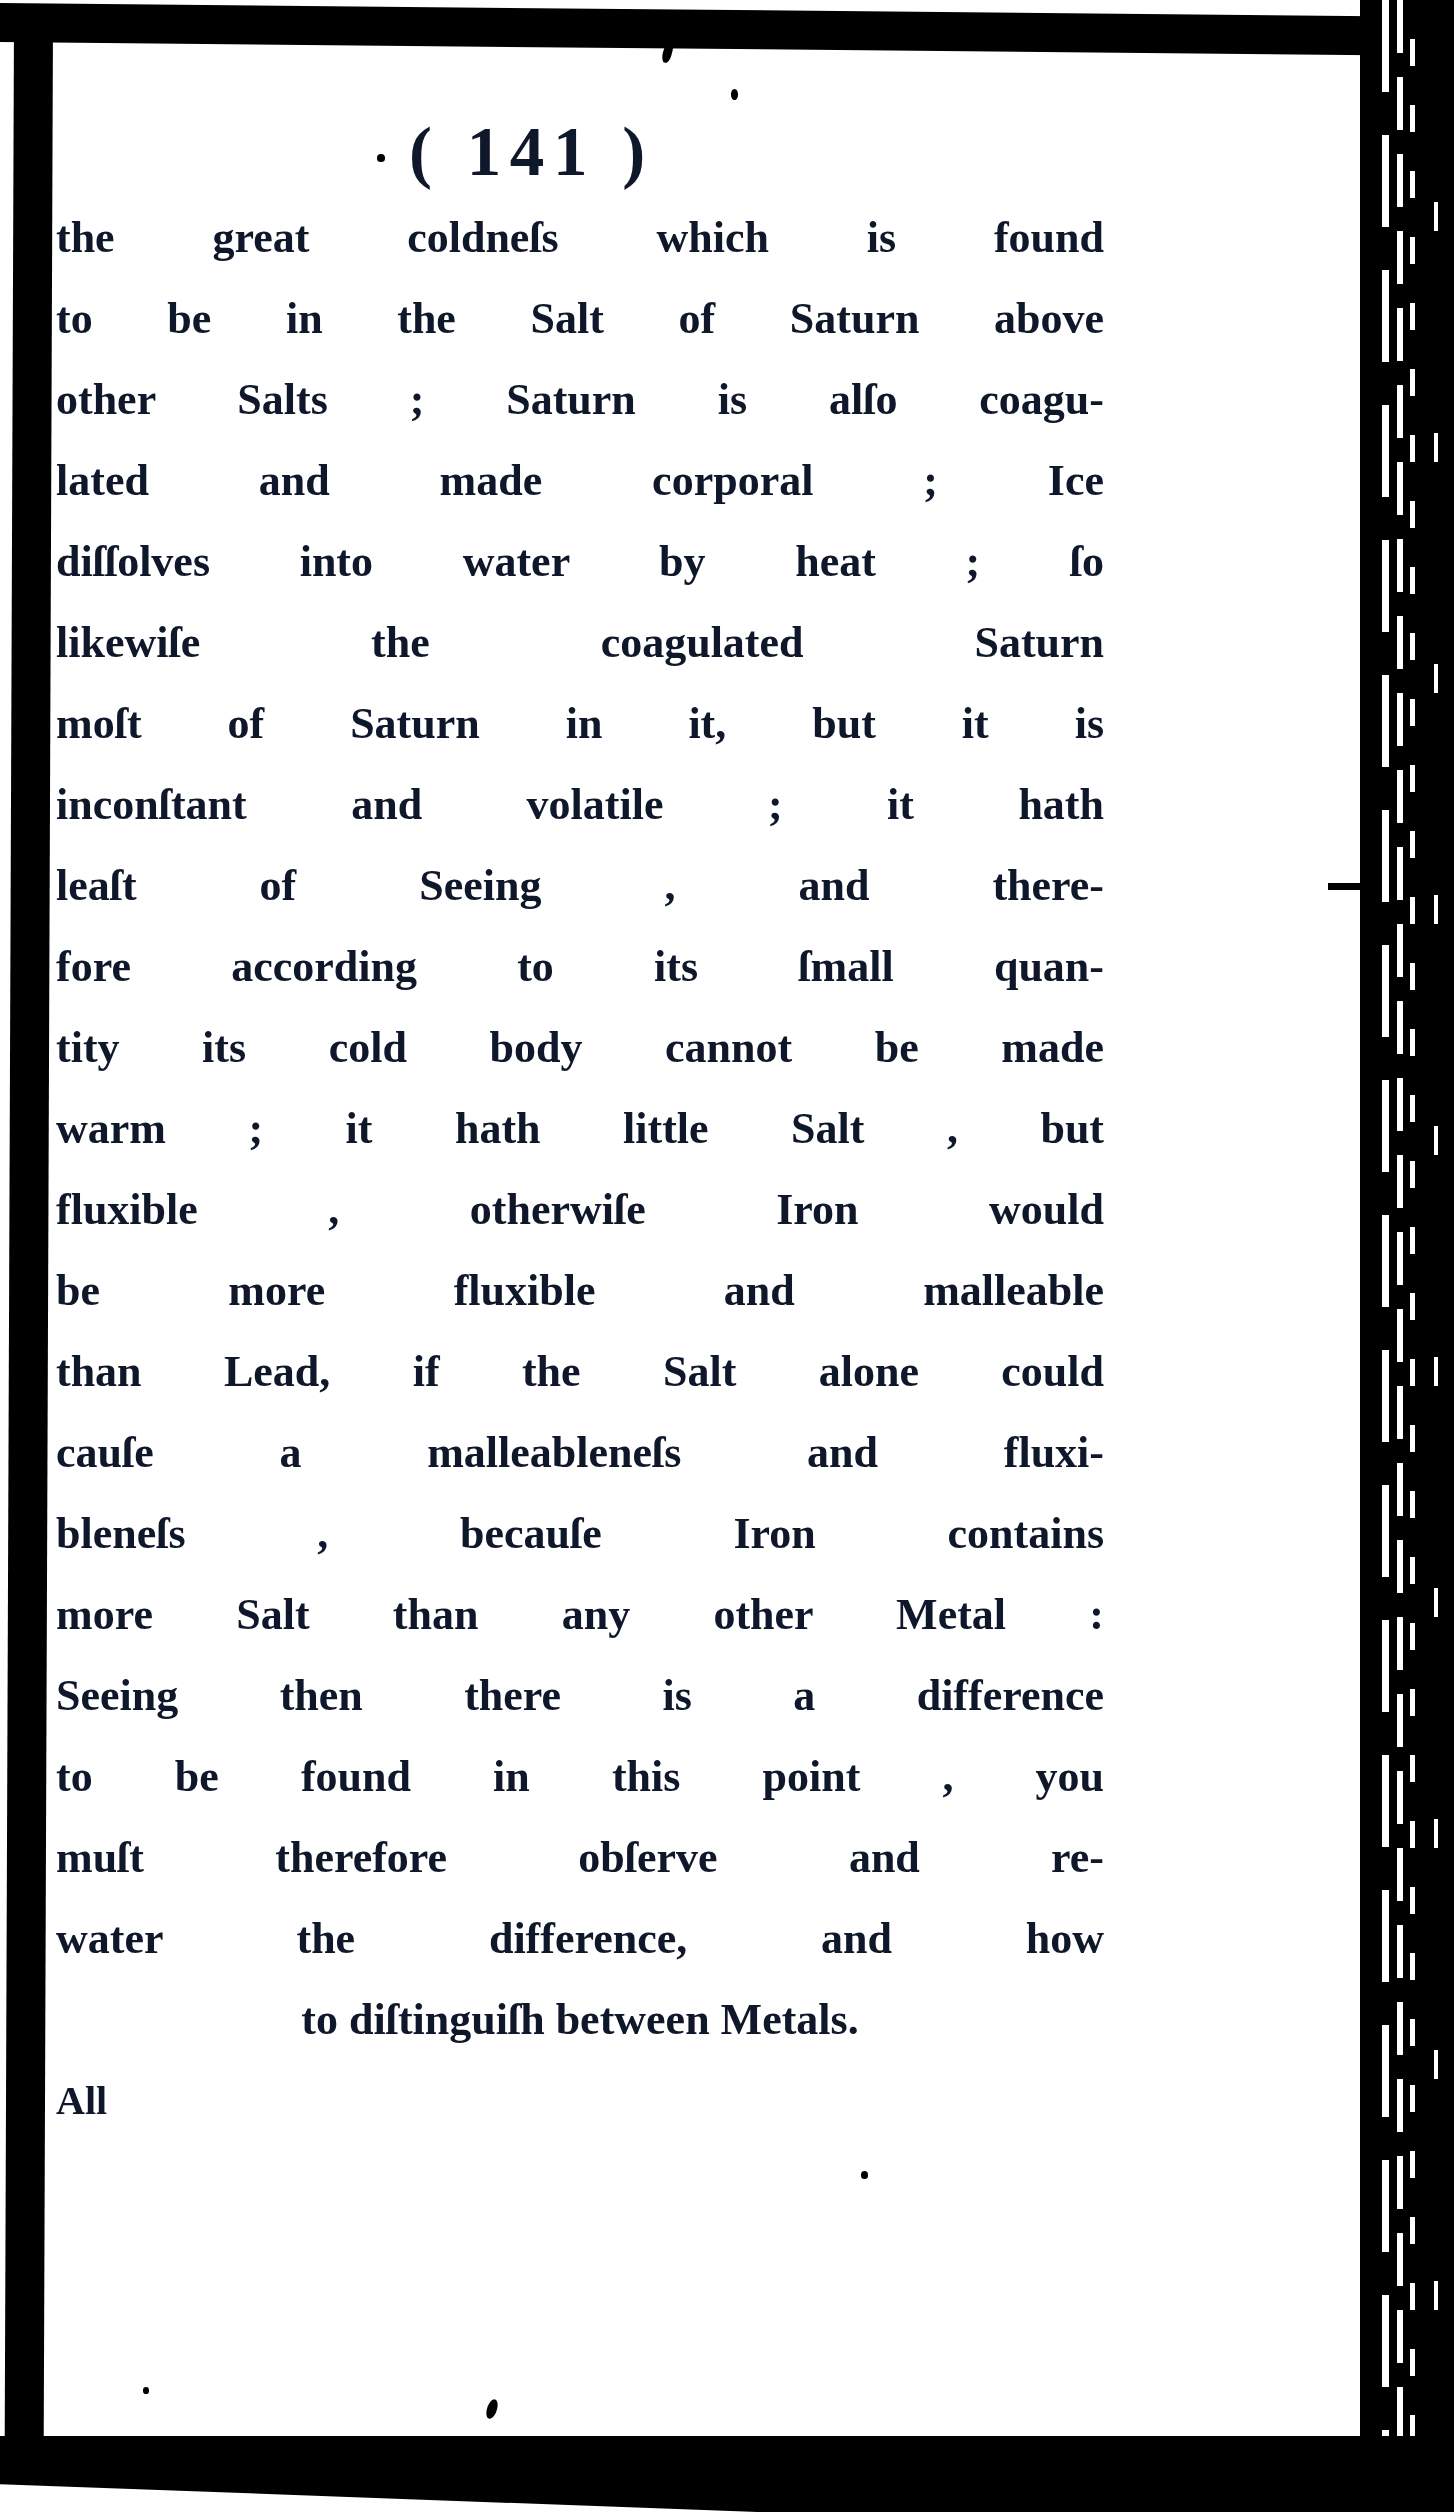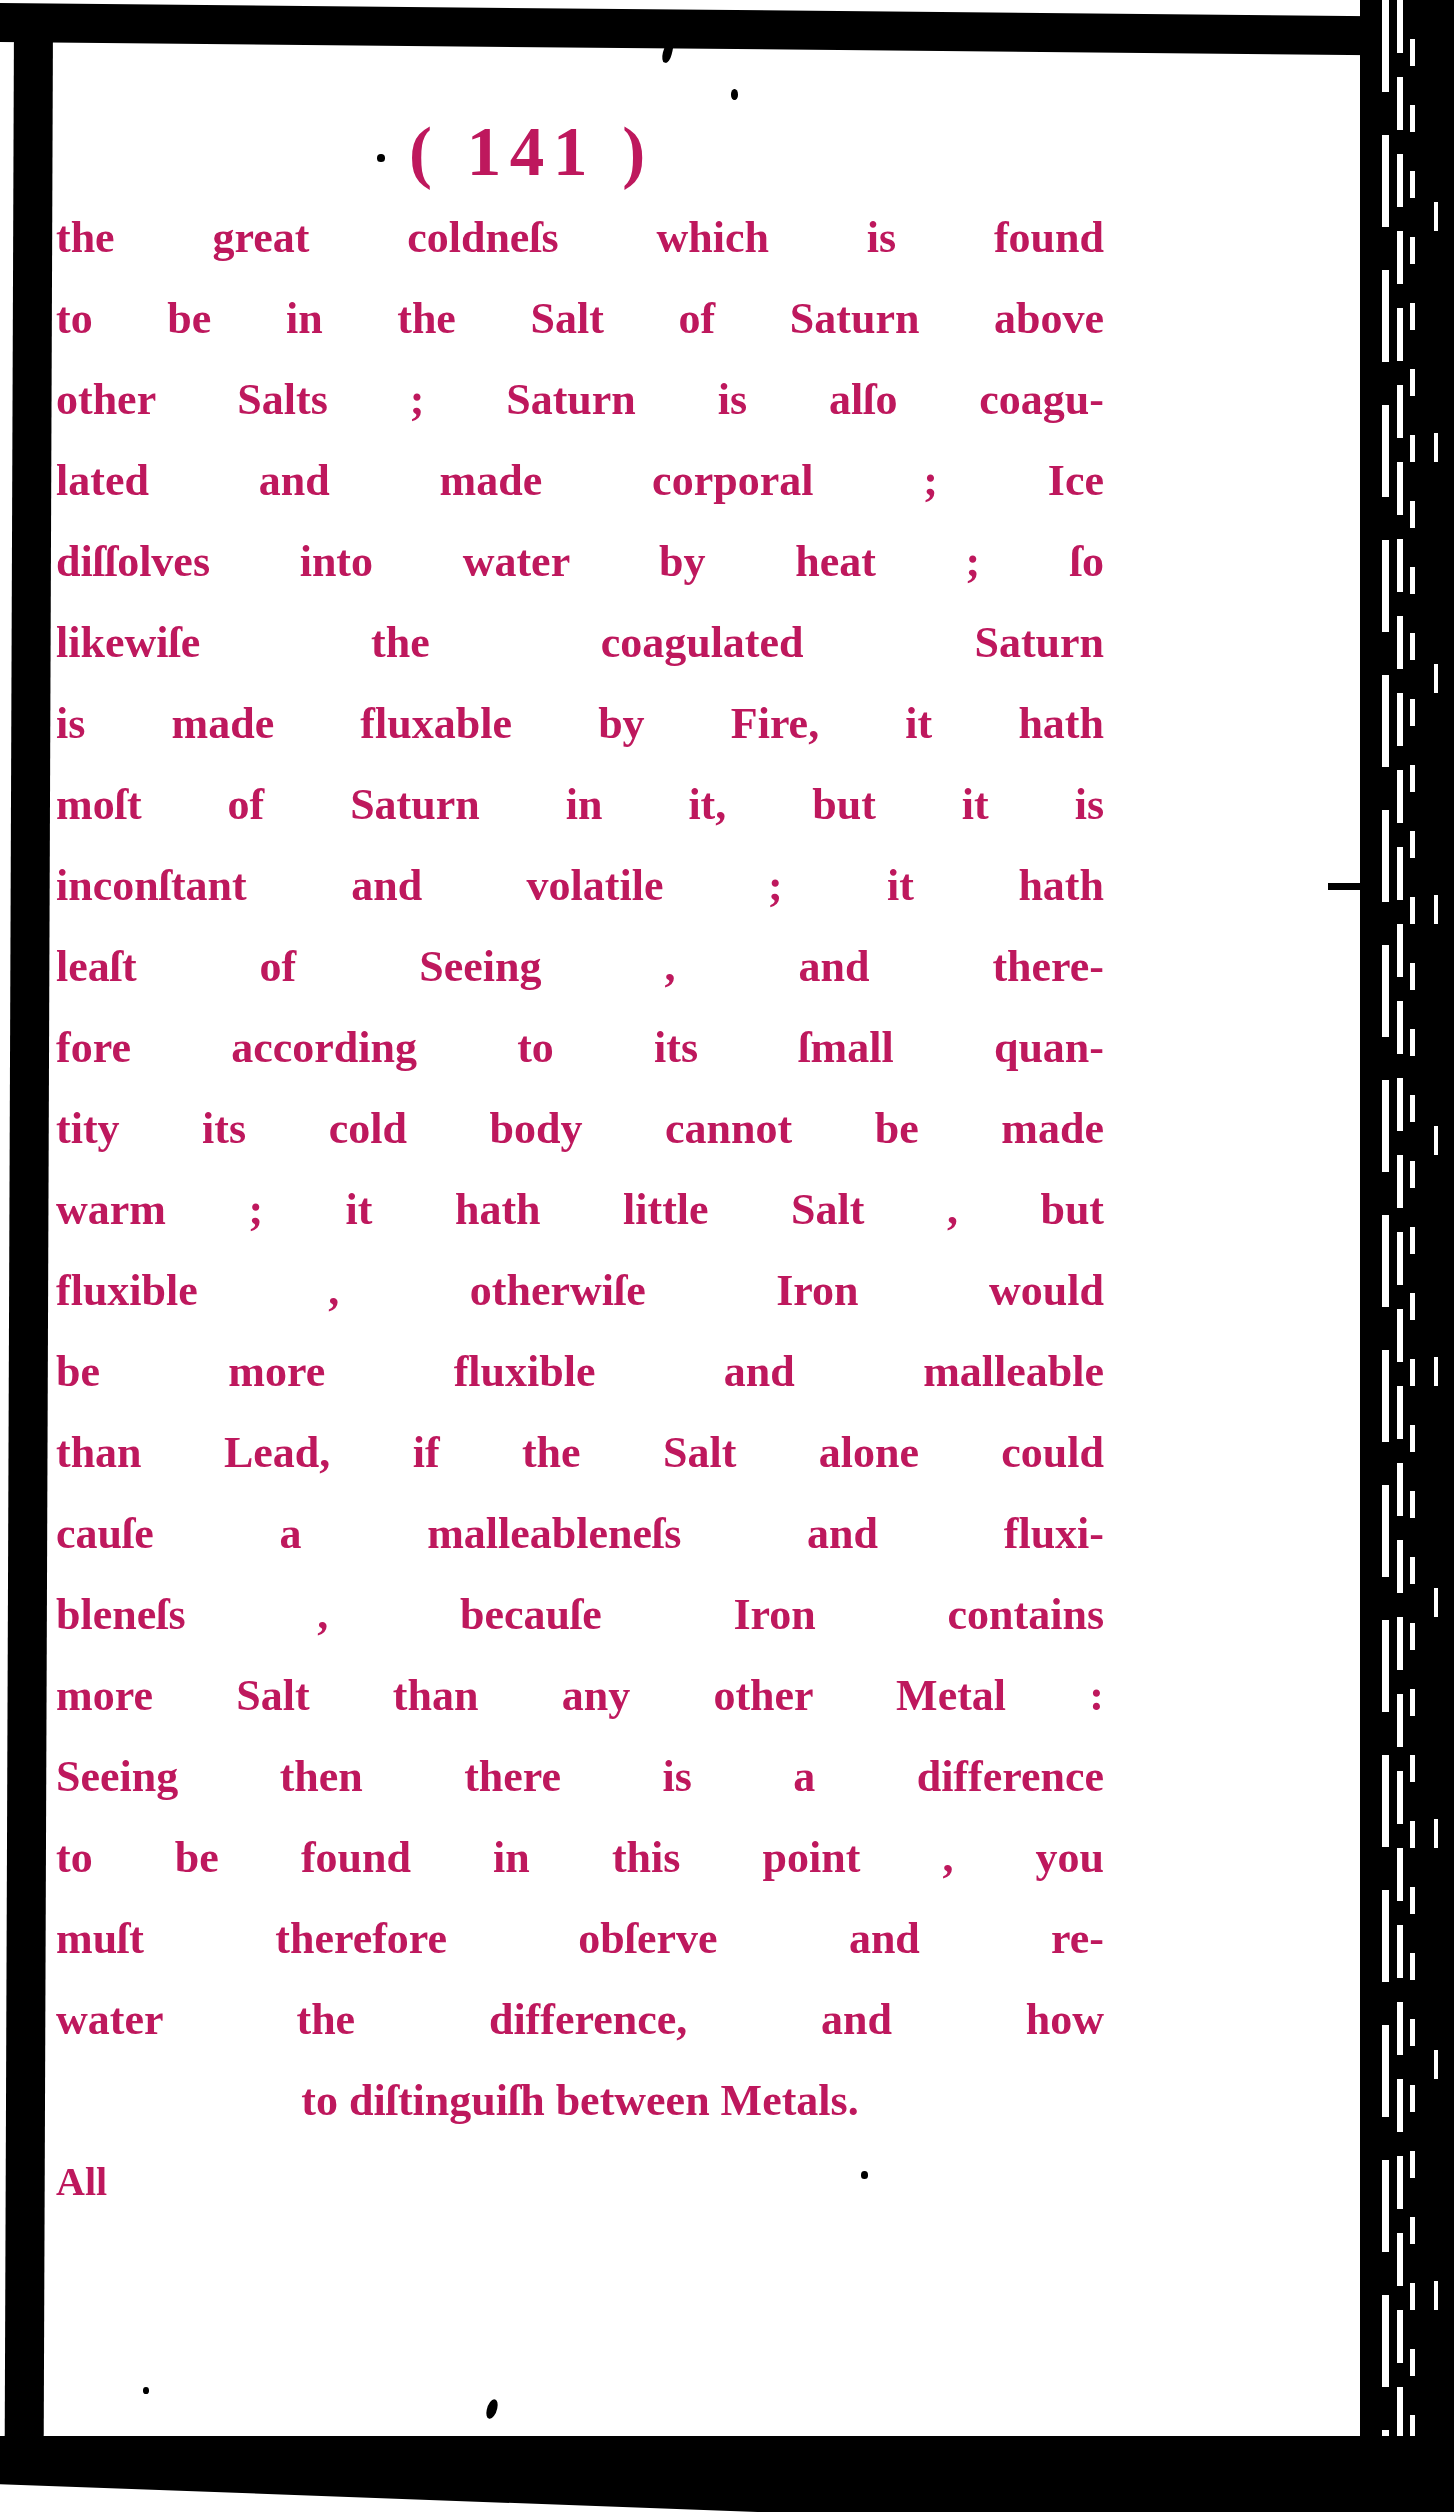--- a/index.html
+++ b/index.html
@@ -1,18 +1,18 @@
 <!DOCTYPE html>
 <html><head>
 <meta charset="utf-8">
 <style>
   html,body { margin:0; padding:0; background:#fff; }
   .page {
     position:relative; width:1454px; height:2512px;
-    background:#fff; overflow:hidden; color:#be185d;
+    background:#fff; overflow:hidden; color:#0f172a;
     font-family:"Liberation Serif","DejaVu Serif",serif;
   }
 
   
   .text-block { position:absolute; left:56px; top:0; width:1048px; font-weight:700; }
   .pageno {
     padding-top:108px; padding-left:353px; height:89px;
     font-size:69px; line-height:89px; letter-spacing:8.7px; white-space:nowrap;
   }
   .line {
@@ -84,21 +84,20 @@
 
   <div class="text-block">
     <div class="pageno">( 141 )</div>
 
     <div class="line j"><span>the great coldneſs which is found</span></div>
     <div class="line j"><span>to be in the Salt of </span><span class="it">Saturn</span><span> above</span></div>
     <div class="line j"><span>other Salts ; </span><span class="it">Saturn</span><span> is alſo coagu-</span></div>
     <div class="line j"><span>lated and made corporal ; Ice</span></div>
     <div class="line j"><span>diſſolves into water by heat ; ſo</span></div>
     <div class="line j"><span>likewiſe the coagulated </span><span class="it">Saturn</span></div>
-    <div class="line j"><span>is made fluxable by Fire, it hath</span></div>
     <div class="line j"><span>moſt of </span><span class="it">Saturn</span><span> in it, but it is</span></div>
     <div class="line j"><span>inconſtant and volatile ; it hath</span></div>
     <div class="line j"><span>leaſt of Seeing , and there-</span></div>
     <div class="line j"><span>fore according to its ſmall quan-</span></div>
     <div class="line j"><span>tity its cold body cannot be made</span></div>
     <div class="line j"><span>warm ; it hath little Salt , but</span></div>
     <div class="line j"><span>fluxible , otherwiſe Iron would</span></div>
     <div class="line j"><span>be more fluxible and malleable</span></div>
     <div class="line j"><span>than Lead, if the Salt alone could</span></div>
     <div class="line j"><span>cauſe a malleableneſs and fluxi-</span></div>

